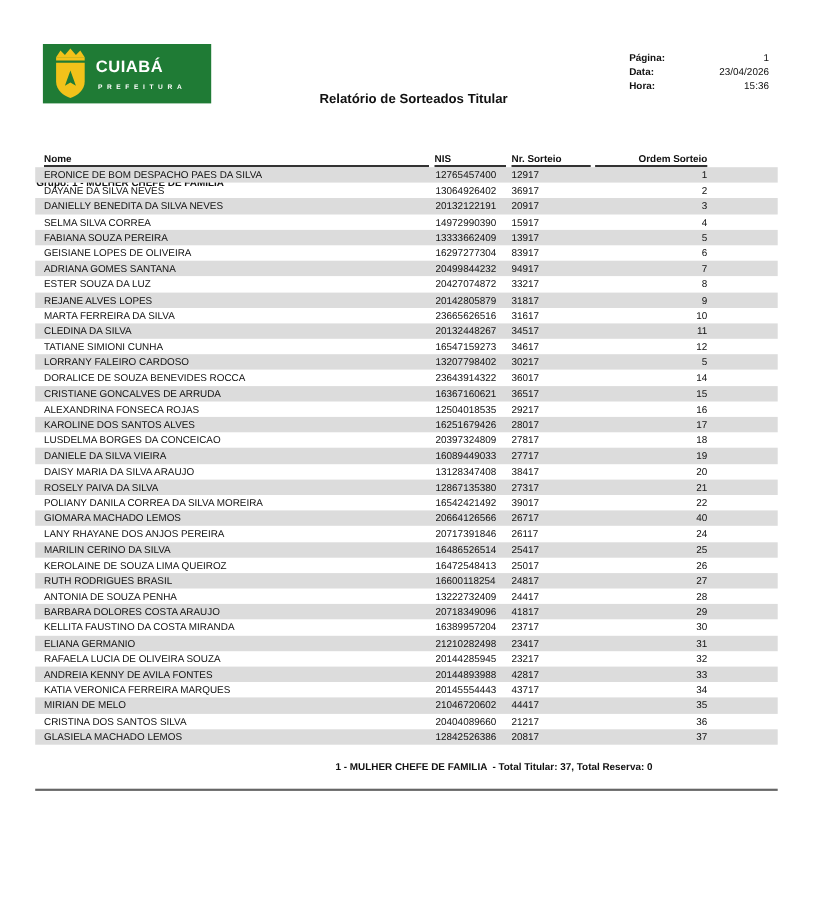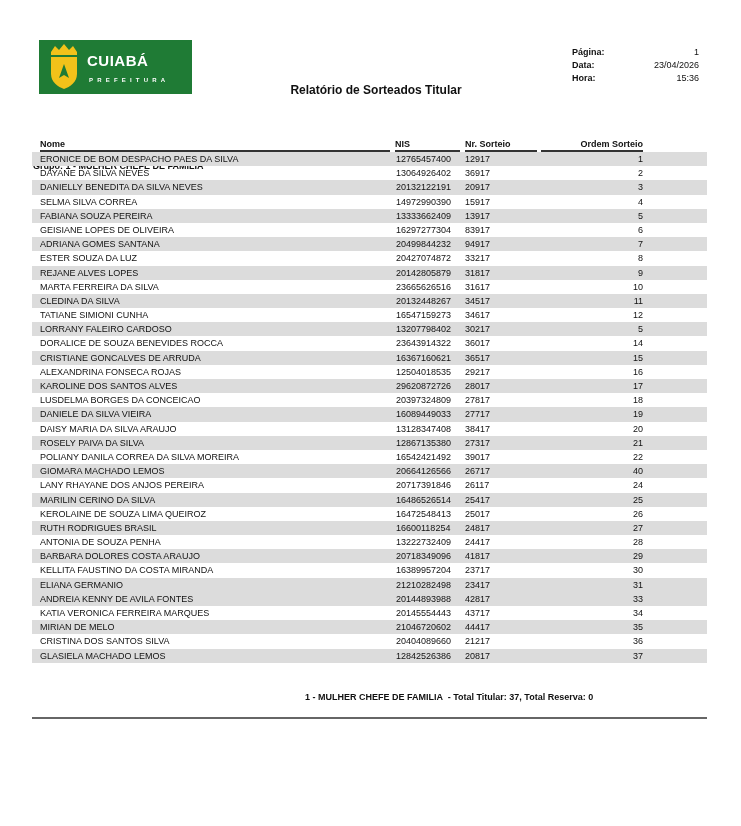--- a/index.html
+++ b/index.html
@@ -166,21 +166,21 @@
       <span class="c-ord">15</span>
     </div>
     <div class="row">
       <span class="c-name">ALEXANDRINA FONSECA ROJAS</span>
       <span class="c-nis">12504018535</span>
       <span class="c-nr">29217</span>
       <span class="c-ord">16</span>
     </div>
     <div class="row stripe">
       <span class="c-name">KAROLINE DOS SANTOS ALVES</span>
-      <span class="c-nis">29620872726</span>
+      <span class="c-nis">16251679426</span>
       <span class="c-nr">28017</span>
       <span class="c-ord">17</span>
     </div>
     <div class="row">
       <span class="c-name">LUSDELMA BORGES DA CONCEICAO</span>
       <span class="c-nis">20397324809</span>
       <span class="c-nr">27817</span>
       <span class="c-ord">18</span>
     </div>
     <div class="row stripe">
@@ -254,20 +254,26 @@
       <span class="c-nis">16389957204</span>
       <span class="c-nr">23717</span>
       <span class="c-ord">30</span>
     </div>
     <div class="row stripe">
       <span class="c-name">ELIANA GERMANIO</span>
       <span class="c-nis">21210282498</span>
       <span class="c-nr">23417</span>
       <span class="c-ord">31</span>
     </div>
+    <div class="row">
+      <span class="c-name">RAFAELA LUCIA DE OLIVEIRA SOUZA</span>
+      <span class="c-nis">20144285945</span>
+      <span class="c-nr">23217</span>
+      <span class="c-ord">32</span>
+    </div>
     <div class="row stripe">
       <span class="c-name">ANDREIA KENNY DE AVILA FONTES</span>
       <span class="c-nis">20144893988</span>
       <span class="c-nr">42817</span>
       <span class="c-ord">33</span>
     </div>
     <div class="row">
       <span class="c-name">KATIA VERONICA FERREIRA MARQUES</span>
       <span class="c-nis">20145554443</span>
       <span class="c-nr">43717</span>

